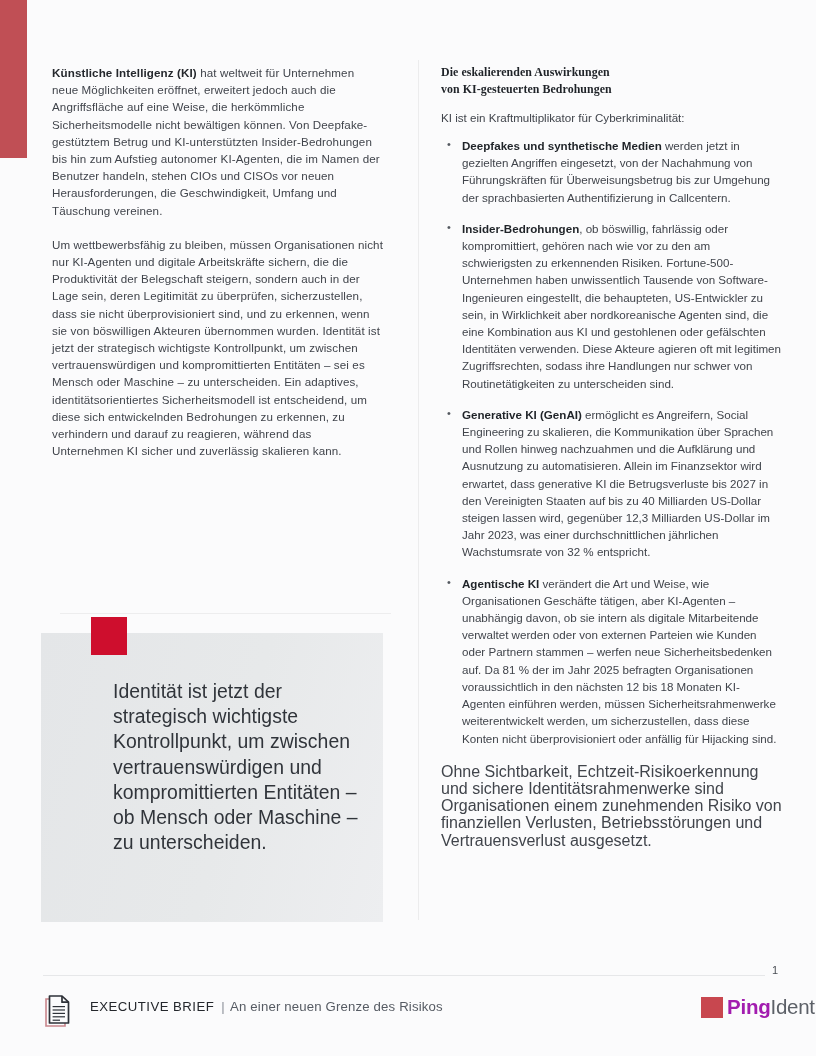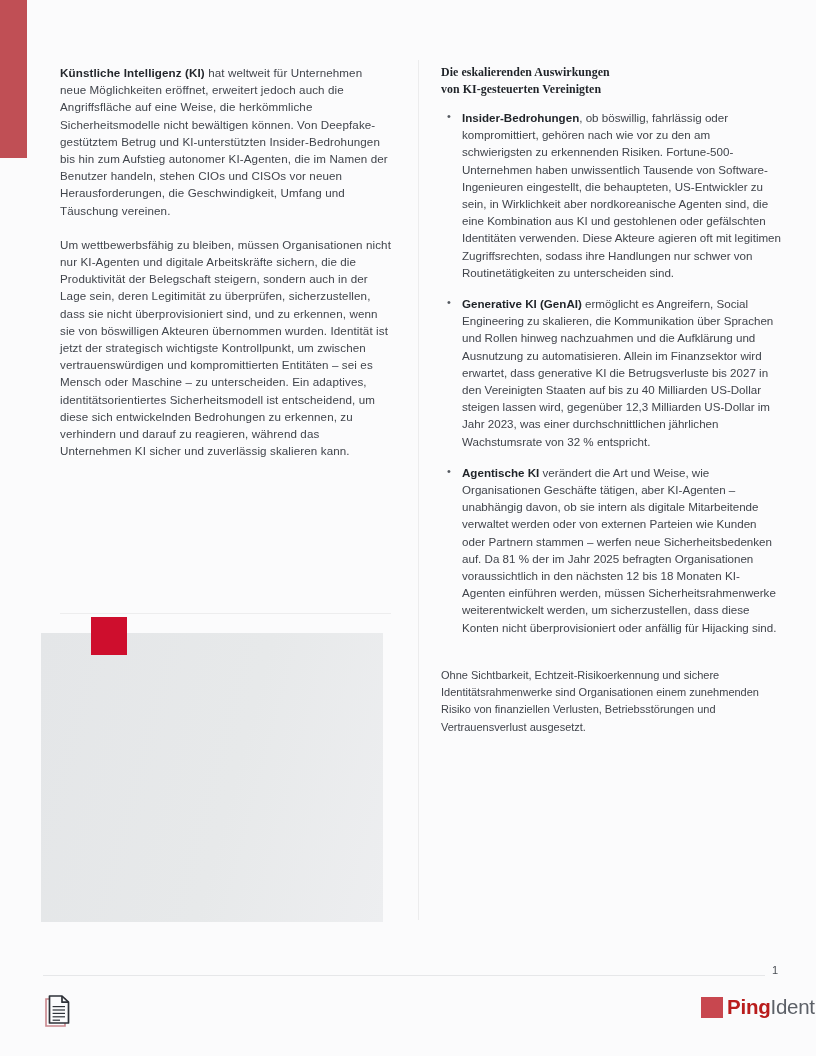--- a/index.html
+++ b/index.html
@@ -30,21 +30,21 @@
   .page {
     position: absolute;
     left: 0;
     top: 0;
     width: 816px;
     height: 1056px;
   }
 
   .col-left {
     position: absolute;
-    left: 60px;
+    left: 52px;
     top: 64px;
     width: 331px;
   }
   .col-right {
     position: absolute;
     left: 441px;
     top: 64px;
     width: 341px;
   }
 
@@ -107,22 +107,22 @@
     top: -1px;
     color: #53585f;
     font-size: 11px;
   }
   ul.bullets li b {
     font-weight: bold;
     color: #1f2328;
   }
 
   .rc-outro {
-    margin: 31px 0 0 0;
-    font-size: 11px;
+    margin: 16px 0 0 0;
+    font-size: 16px;
     line-height: 17.2px;
     color: #40444b;
   }
 
   
   .left-rule {
     position: absolute;
     left: 60px;
     top: 613px;
     width: 331px;
@@ -218,21 +218,21 @@
   }
   .logo-mark {
     width: 22px;
     height: 21px;
     background: #c8474f;
     margin-right: 4px;
   }
   .logo-ping {
     font-size: 20.5px;
     font-weight: bold;
-    color: #b91c1c;
+    color: #a21caf;
     letter-spacing: -0.012em;
   }
   .logo-identity {
     font-size: 20.5px;
     font-weight: normal;
     color: #5c6067;
     letter-spacing: -0.012em;
   }
 </style>
 </head>
@@ -246,28 +246,31 @@
 
   <div class="col-left">
     <p class="body lead"><b>Künstliche Intelligenz (KI)</b><span> hat weltweit für Unternehmen neue Möglichkeiten eröffnet, erweitert jedoch auch die Angriffsfläche auf eine Weise, die herkömmliche Sicherheitsmodelle nicht bewältigen können. Von Deepfake-gestütztem Betrug und KI-unterstützten Insider-Bedrohungen bis hin zum Aufstieg autonomer KI-Agenten, die im Namen der Benutzer handeln, stehen CIOs und CISOs vor neuen Herausforderungen, die Geschwindigkeit, Umfang und Täuschung vereinen.</span></p>
     <p class="body">Um wettbewerbsfähig zu bleiben, müssen Organisationen nicht nur KI-Agenten und digitale Arbeitskräfte sichern, die die Produktivität der Belegschaft steigern, sondern auch in der Lage sein, deren Legitimität zu überprüfen, sicherzustellen, dass sie nicht überprovisioniert sind, und zu erkennen, wenn sie von böswilligen Akteuren übernommen wurden. Identität ist jetzt der strategisch wichtigste Kontrollpunkt, um zwischen vertrauenswürdigen und kompromittierten Entitäten – sei es Mensch oder Maschine – zu unterscheiden. Ein adaptives, identitätsorientiertes Sicherheitsmodell ist entscheidend, um diese sich entwickelnden Bedrohungen zu erkennen, zu verhindern und darauf zu reagieren, während das Unternehmen KI sicher und zuverlässig skalieren kann.</p>
   </div>
 
   <div class="left-rule"></div>
 
   <div class="quote-wrap"></div>
   <div class="quote-square"></div>
+  <div class="quote-text">Identität ist jetzt der strategisch wichtigste Kontrollpunkt, um zwischen vertrauenswürdigen und kompromittierten Entitäten – ob Mensch oder Maschine – zu unterscheiden.</div>
 
   <div class="col-right">
     <div class="rc-heading">
       <span>Die eskalierenden Auswirkungen</span><br>
-      <span>von KI-gesteuerten Vereinigten</span>
+      <span>von KI-gesteuerten Bedrohungen</span>
     </div>
+    <p class="rc-lead">KI ist ein Kraftmultiplikator für Cyberkriminalität:</p>
 
     <ul class="bullets">
+      <li><b>Deepfakes und synthetische Medien</b><span> werden jetzt in gezielten Angriffen eingesetzt, von der Nachahmung von Führungskräften für Überweisungsbetrug bis zur Umgehung der sprachbasierten Authentifizierung in Callcentern.</span></li>
       <li><b>Insider-Bedrohungen</b><span>, ob böswillig, fahrlässig oder kompromittiert, gehören nach wie vor zu den am schwierigsten zu erkennenden Risiken. Fortune-500-Unternehmen haben unwissentlich Tausende von Software-Ingenieuren eingestellt, die behaupteten, US-Entwickler zu sein, in Wirklichkeit aber nordkoreanische Agenten sind, die eine Kombination aus KI und gestohlenen oder gefälschten Identitäten verwenden. Diese Akteure agieren oft mit legitimen Zugriffsrechten, sodass ihre Handlungen nur schwer von Routinetätigkeiten zu unterscheiden sind.</span></li>
       <li><b>Generative KI (GenAI)</b><span> ermöglicht es Angreifern, Social Engineering zu skalieren, die Kommunikation über Sprachen und Rollen hinweg nachzuahmen und die Aufklärung und Ausnutzung zu automatisieren. Allein im Finanzsektor wird erwartet, dass generative KI die Betrugsverluste bis 2027 in den Vereinigten Staaten auf bis zu 40 Milliarden US-Dollar steigen lassen wird, gegenüber 12,3 Milliarden US-Dollar im Jahr 2023, was einer durchschnittlichen jährlichen Wachstumsrate von 32 % entspricht.</span></li>
       <li><b>Agentische KI</b><span> verändert die Art und Weise, wie Organisationen Geschäfte tätigen, aber KI-Agenten – unabhängig davon, ob sie intern als digitale Mitarbeitende verwaltet werden oder von externen Parteien wie Kunden oder Partnern stammen – werfen neue Sicherheitsbedenken auf. Da 81 % der im Jahr 2025 befragten Organisationen voraussichtlich in den nächsten 12 bis 18 Monaten KI-Agenten einführen werden, müssen Sicherheitsrahmenwerke weiterentwickelt werden, um sicherzustellen, dass diese Konten nicht überprovisioniert oder anfällig für Hijacking sind.</span></li>
     </ul>
 
     <p class="rc-outro">Ohne Sichtbarkeit, Echtzeit-Risikoerkennung und sichere Identitätsrahmenwerke sind Organisationen einem zunehmenden Risiko von finanziellen Verlusten, Betriebsstörungen und Vertrauensverlust ausgesetzt.</p>
   </div>
 
   <div class="footer-rule"></div>
   <div class="page-num">1</div>
@@ -280,20 +283,23 @@
         <path d="M6.5 2 L19 2 L25.5 8.2 L25.5 29 L6.5 29 Z" fill="#fbfbfc" stroke="#2e3238" stroke-width="1.7" stroke-linejoin="round"></path>
         <path d="M19 2 L19 8.2 L25.5 8.2" fill="none" stroke="#2e3238" stroke-width="1.7" stroke-linejoin="round"></path>
         <line x1="9.6" y1="12.6" x2="22" y2="12.6" stroke="#2e3238" stroke-width="1.2"></line>
         <line x1="9.6" y1="16" x2="22" y2="16" stroke="#2e3238" stroke-width="1.2"></line>
         <line x1="9.6" y1="19.4" x2="22" y2="19.4" stroke="#2e3238" stroke-width="1.2"></line>
         <line x1="9.6" y1="22.8" x2="22" y2="22.8" stroke="#2e3238" stroke-width="1.2"></line>
         <line x1="9.6" y1="26.2" x2="17" y2="26.2" stroke="#2e3238" stroke-width="1.2"></line>
       </svg>
     </span>
 
+    <div class="footer-text">
+      <span>EXECUTIVE BRIEF</span><span class="fsep">|</span><span class="fsub">An einer neuen Grenze des Risikos</span>
+    </div>
 
     <div class="logo">
       <span class="logo-mark"></span>
       <span class="logo-ping">Ping</span>
         <span class="logo-identity">Identity</span>
     </div>
 
   </div>
 
 </div>

